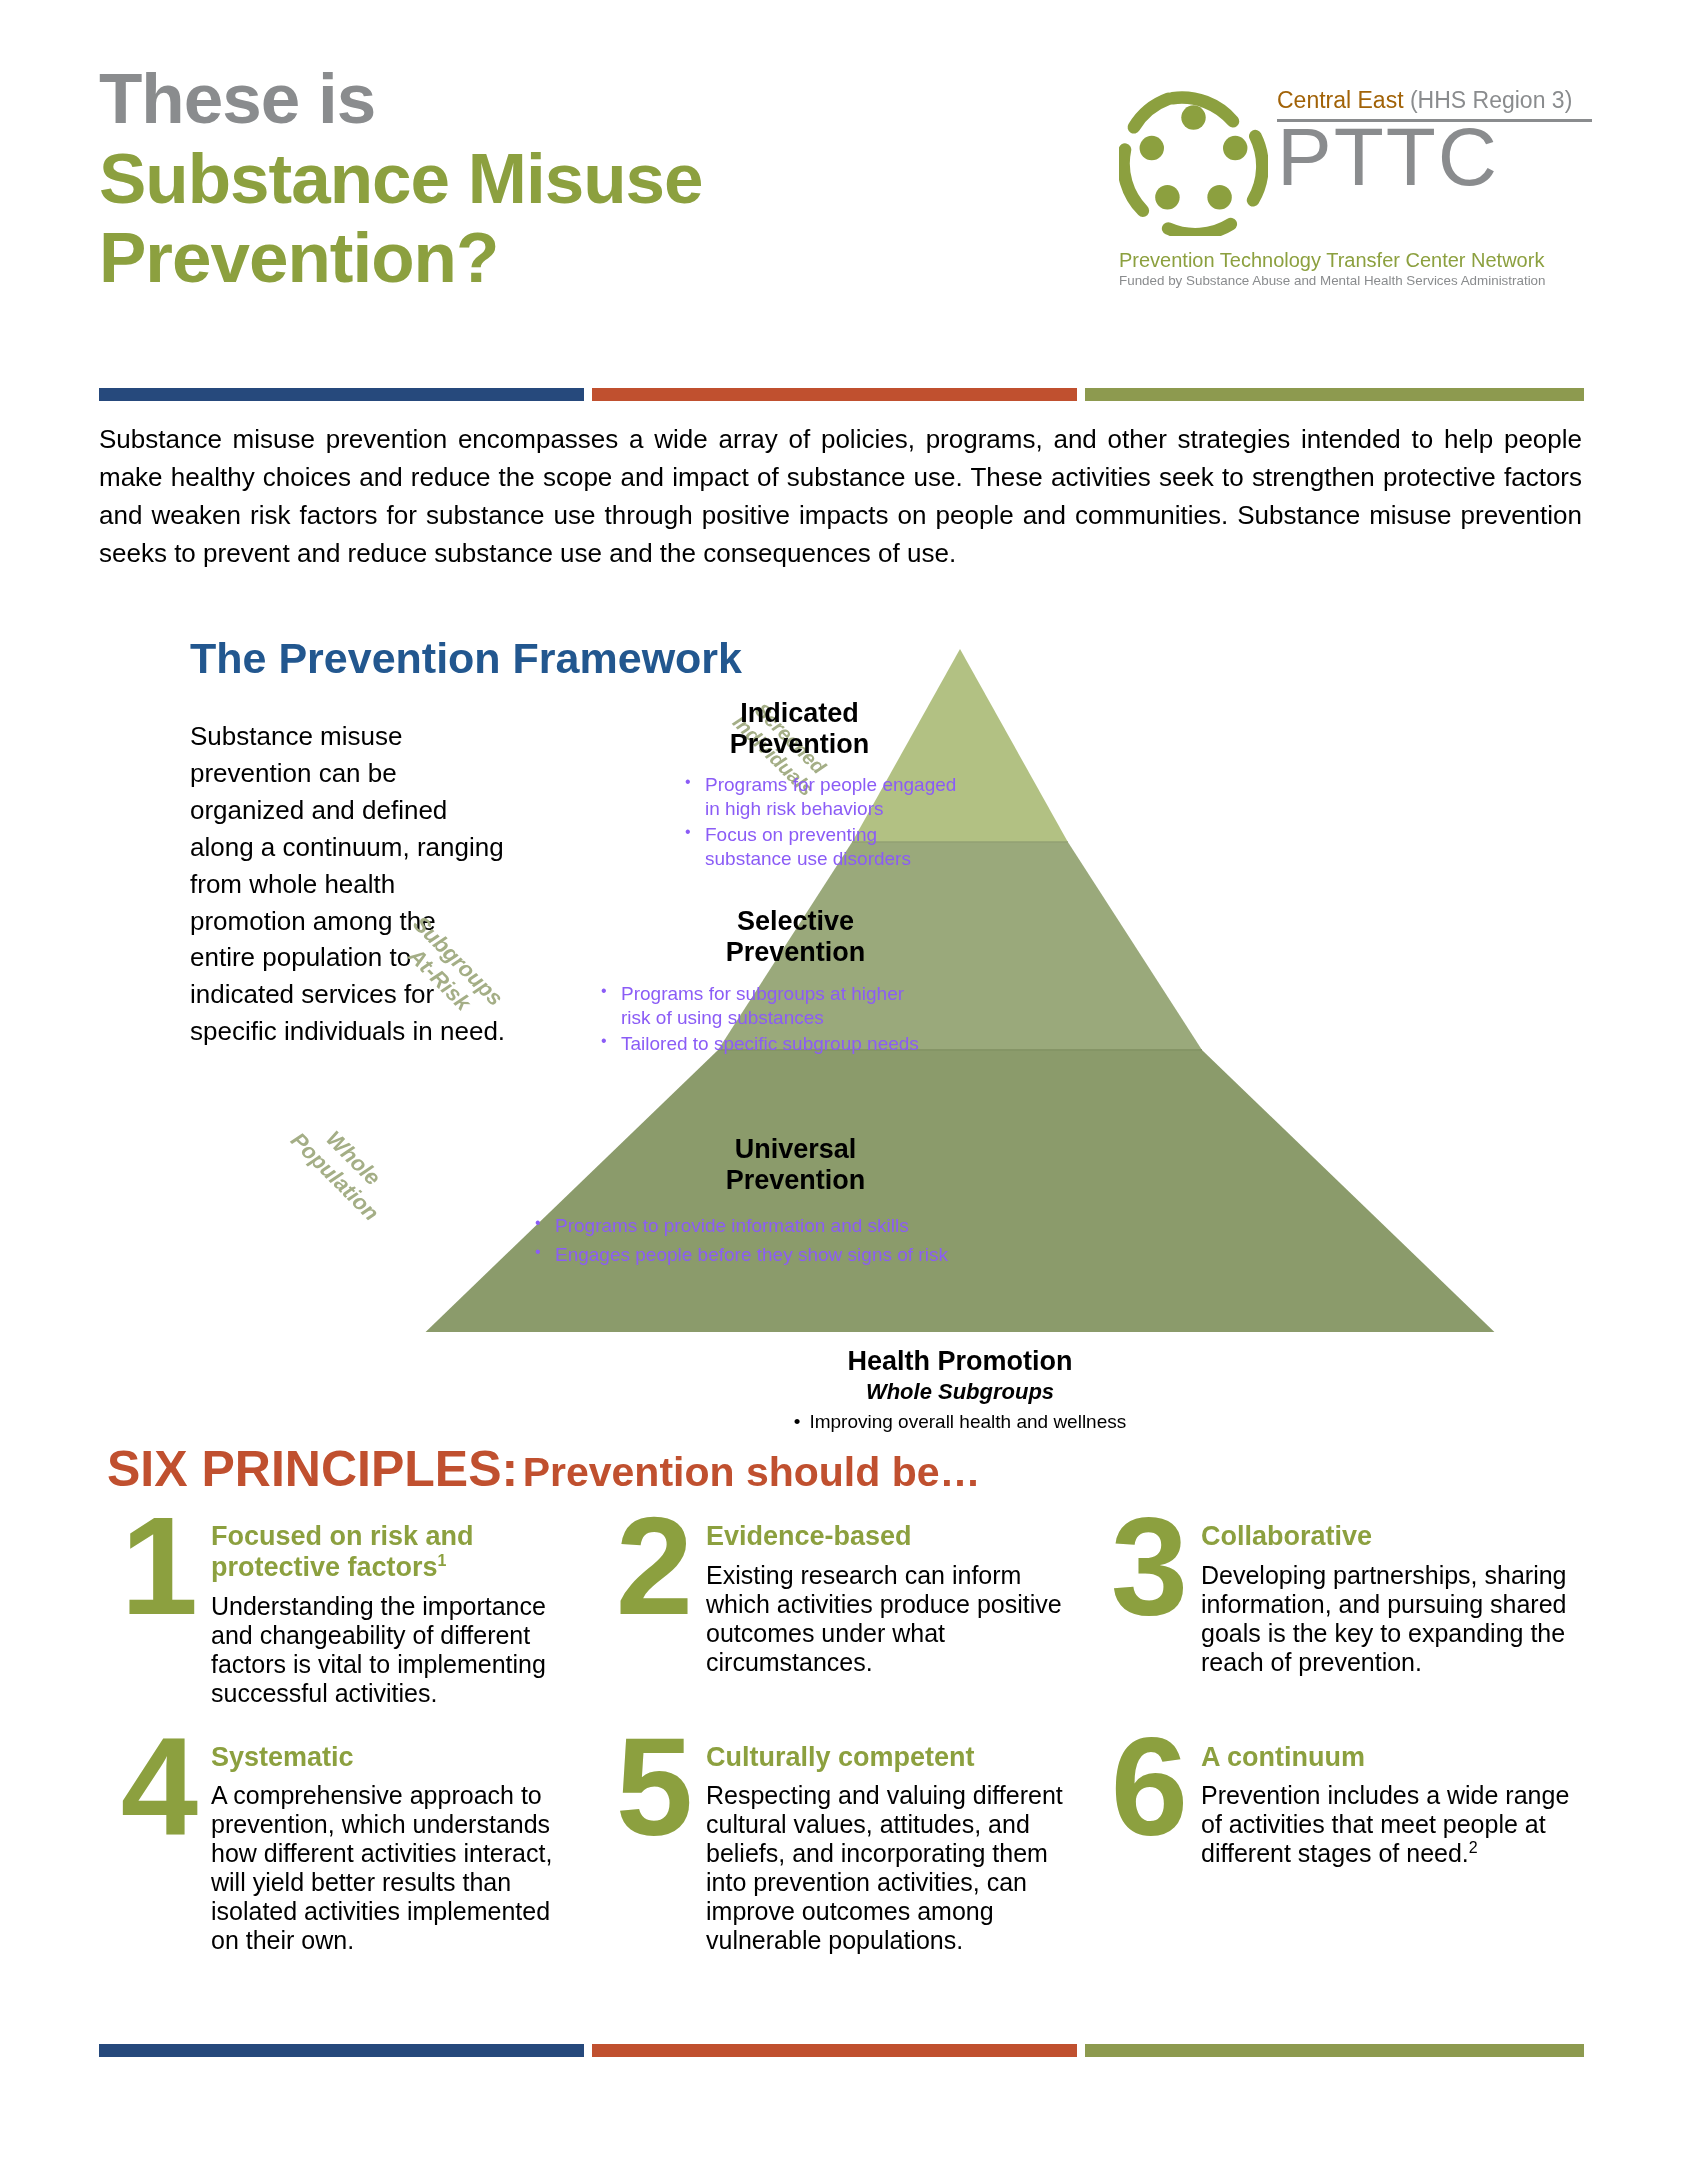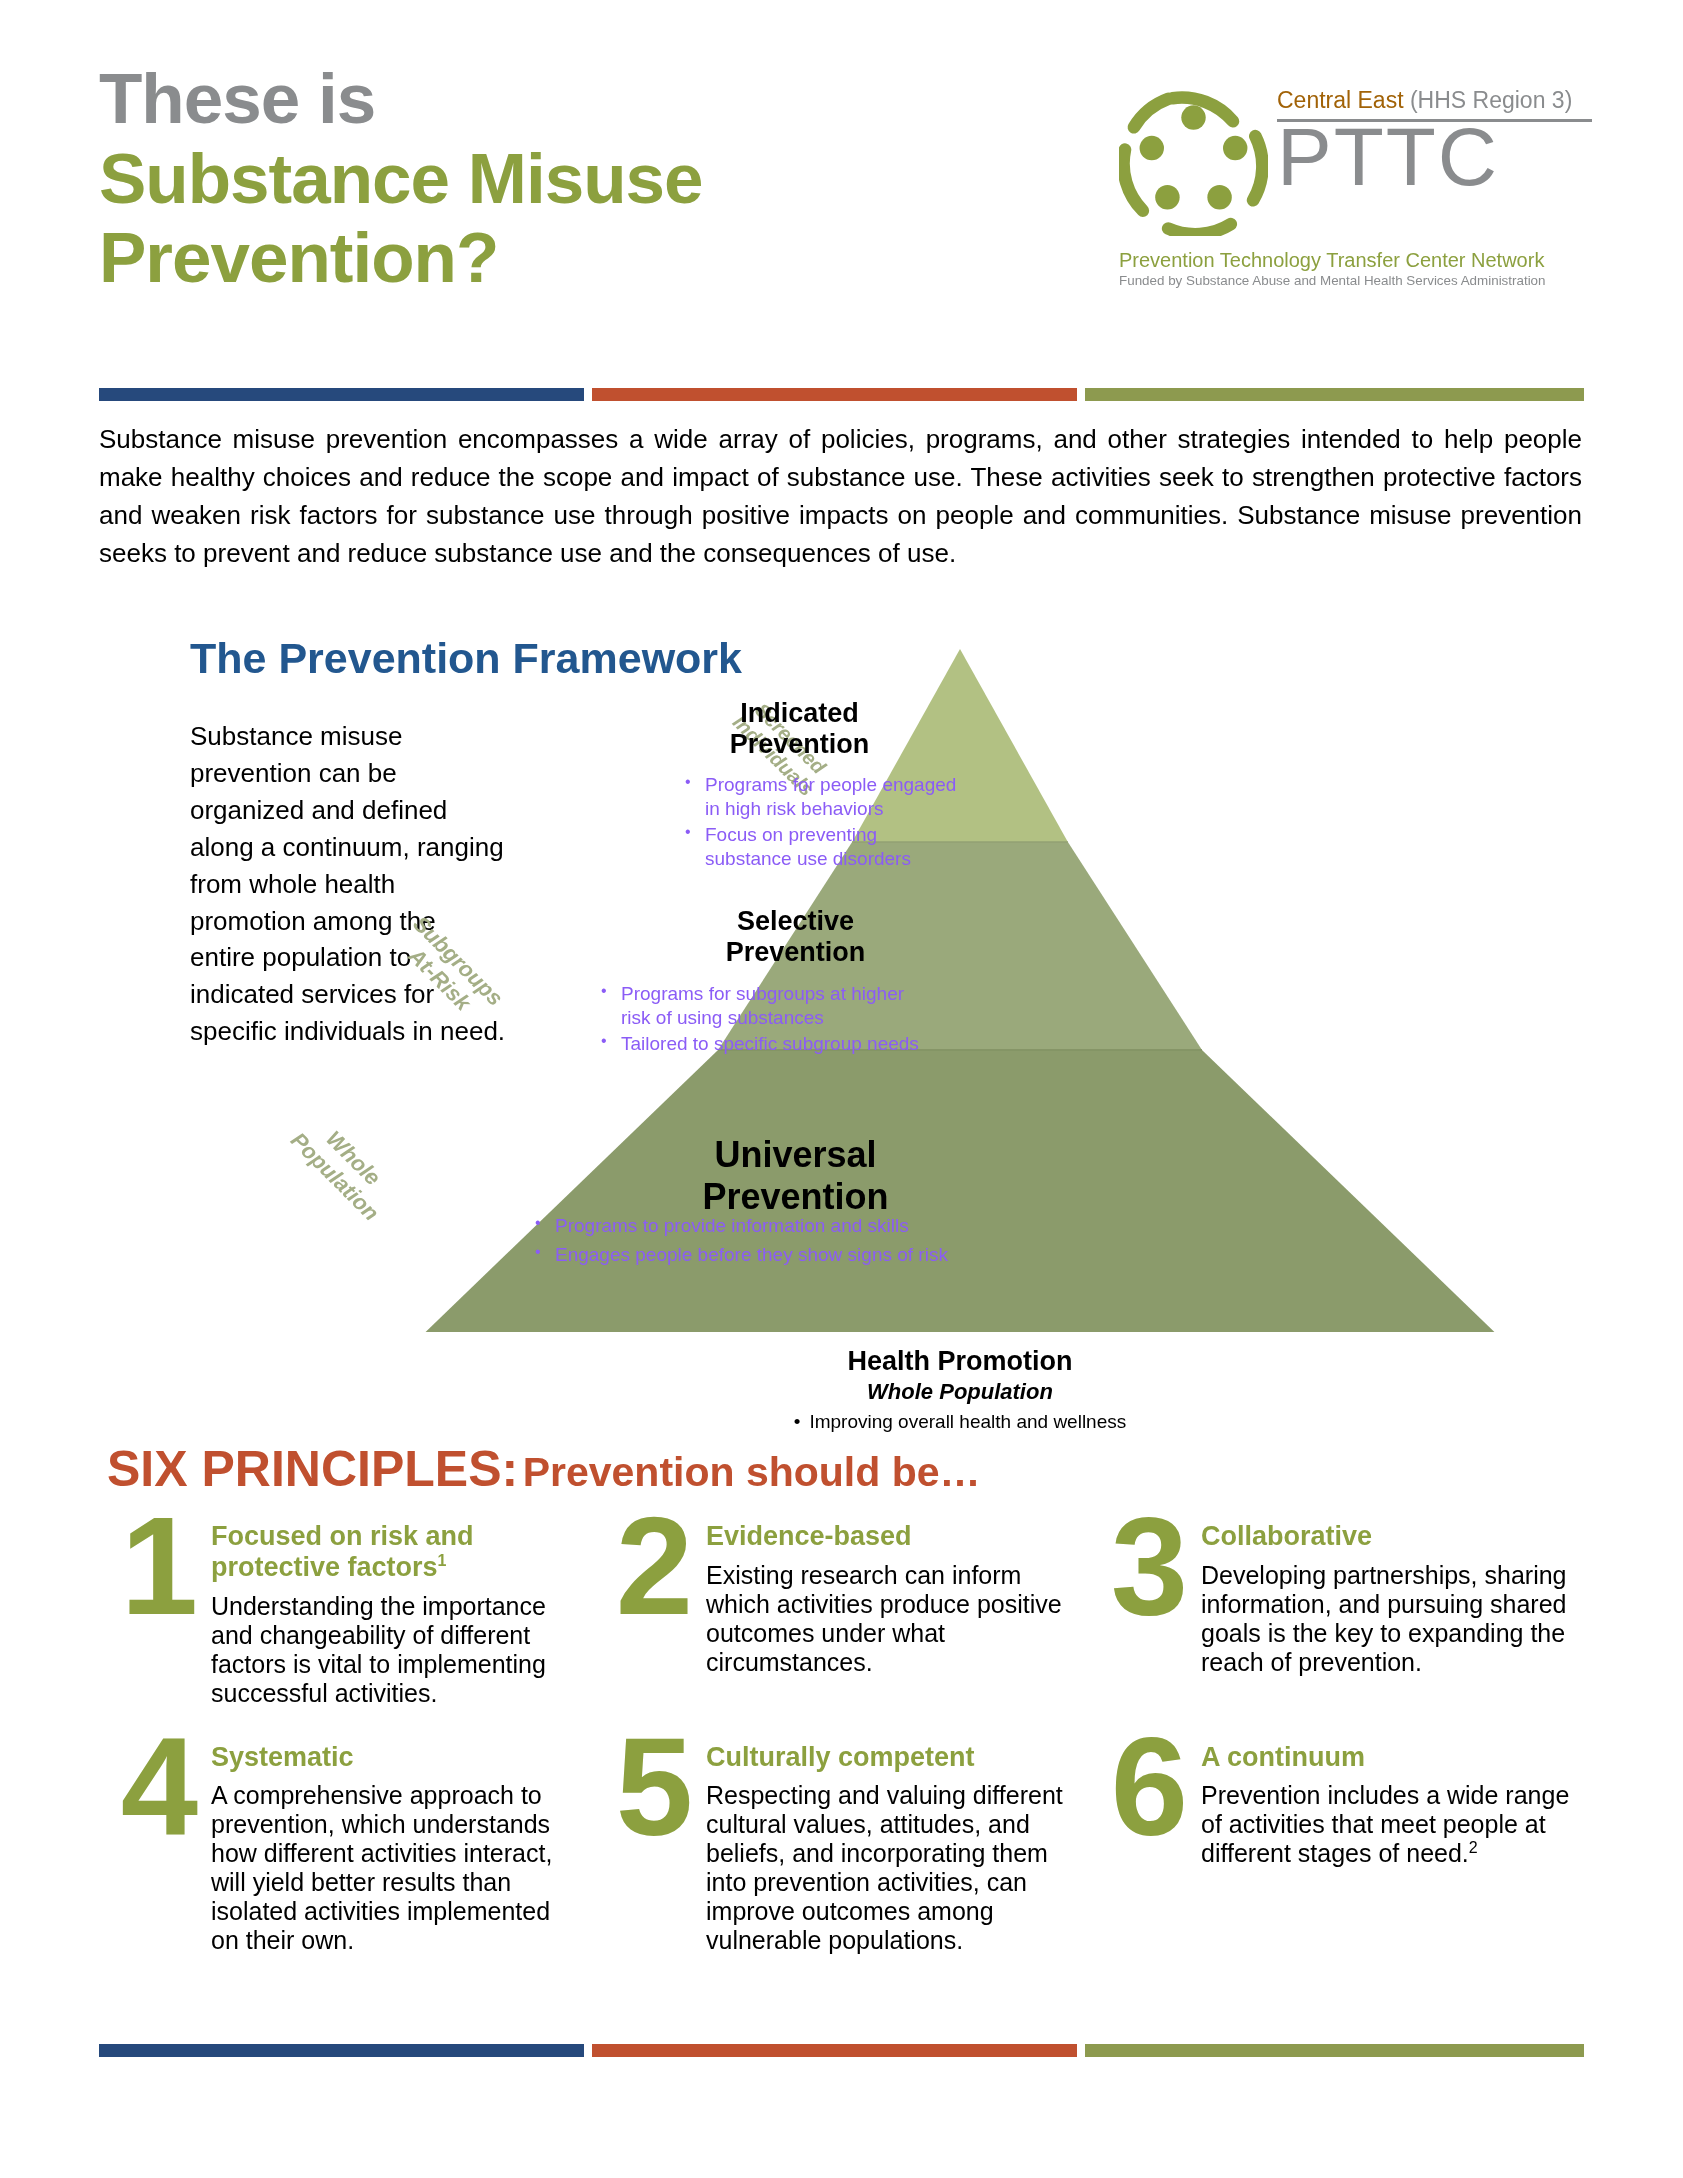--- a/index.html
+++ b/index.html
@@ -88,21 +88,21 @@
 
   
   #ind-label{left:265px;top:64px;width:297px;font-size:27px;}
   #ind-bullets{left:297px;top:139px;width:277px;font-size:19px;line-height:1.27;}
 
   
   #sel-label{left:246px;top:272px;width:327px;font-size:27px;}
   #sel-bullets{left:213px;top:348px;width:337px;font-size:19px;line-height:1.27;}
 
   
-  #uni-label{left:246px;top:500px;width:327px;font-size:36px;}
+  #uni-label{left:246px;top:500px;width:327px;font-size:27px;}
   #uni-bullets{left:147px;top:579px;width:515px;font-size:19px;line-height:1.4;}
 
   
   .rot{
     position:absolute;color:#a4ae86;font-weight:bold;font-style:italic;
     transform-origin:left top;white-space:nowrap;line-height:1.2;
     text-align:center;
   }
   .rot span{display:block;}
 
@@ -252,21 +252,21 @@
     <div class="tier-bullets" id="uni-bullets">
       <ul>
         <li>Programs to provide information and skills</li>
         <li>Engages people before they show signs of risk</li>
       </ul>
     </div>
   </div>
 
   <div class="hp">
     <div class="hp-t1">Health Promotion</div>
-    <div class="hp-t2">Whole Population</div>
+    <div class="hp-t2">Whole Subgroups</div>
     <div class="hp-b">Improving overall health and wellness</div>
   </div>
 
   <div class="sp-head">
     <span class="big">SIX PRINCIPLES:</span>
     <span class="sub">Prevention should be…</span>
   </div>
 
   <div class="grid">
     <div class="row">

